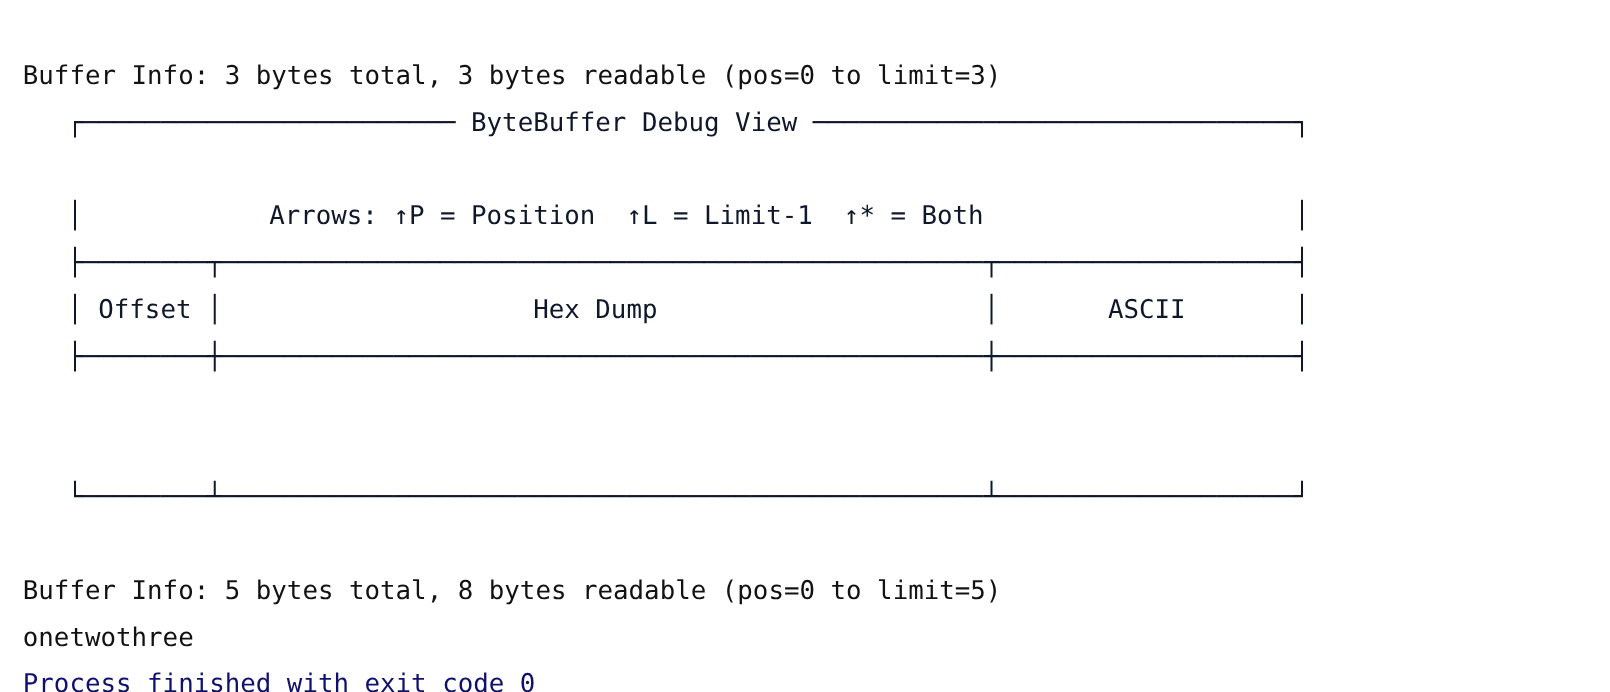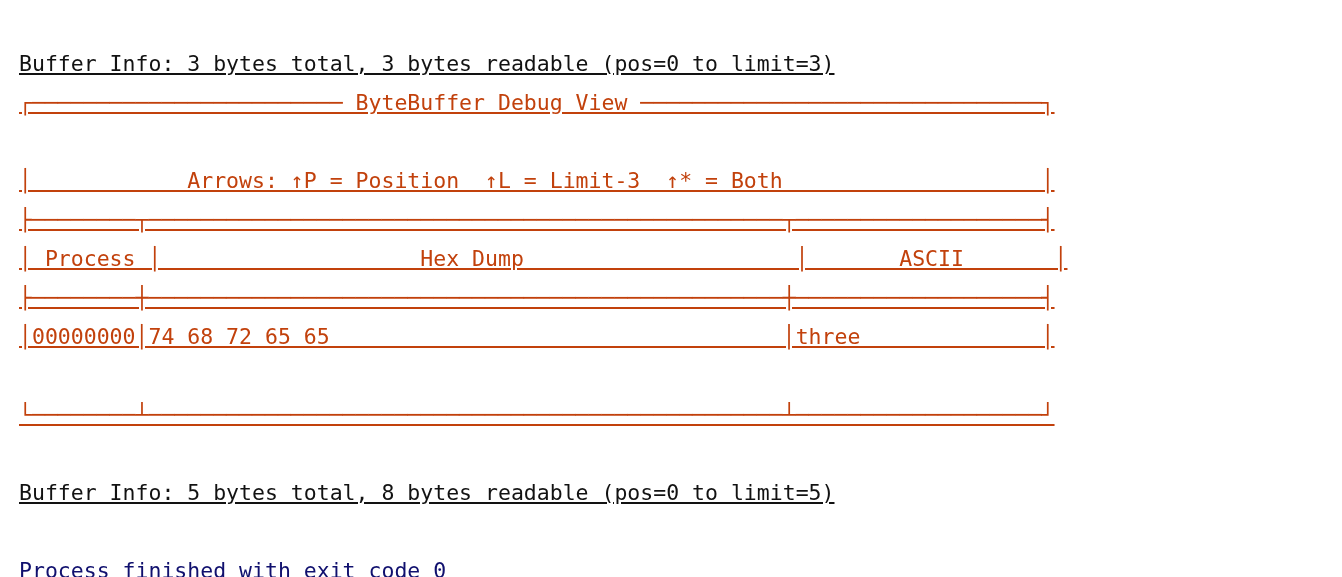--- a/index.html
+++ b/index.html
@@ -26,33 +26,32 @@
     position: absolute;
     left: 19px;
     white-space: pre;
     font-family: "DejaVu Sans Mono", "Liberation Mono", monospace;
     font-size: 21.5px;
     line-height: 39px;
     height: 39px;
     letter-spacing: 0px;
     color: #1a1a1a;
     font-weight: 400;
-    text-decoration: underline;
   }
   .lnorm { color: #121212; }
   .lblue { color: #10106e; }
-  .lbox  { color: #c2410c; }
+  .lbox  { color: #0f172a; margin-left: 37px; }
 </style>
 </head>
 <body>
 
 <div id="console">
   <div class="line lnorm" style="top:44px">Buffer Info: 3 bytes total, 3 bytes readable (pos=0 to limit=3)</div>
   <div class="line lbox" style="top:83px">┌──────────────────────── ByteBuffer Debug View ───────────────────────────────┐</div>
-  <div class="line lbox" style="top:161px">│            Arrows: ↑P = Position  ↑L = Limit-3  ↑* = Both                    │</div>
+  <div class="line lbox" style="top:161px">│            Arrows: ↑P = Position  ↑L = Limit-1  ↑* = Both                    │</div>
   <div class="line lbox" style="top:200px">├────────┬─────────────────────────────────────────────────┬───────────────────┤</div>
-  <div class="line lbox" style="top:239px">│ Process │                    Hex Dump                     │       ASCII       │</div>
+  <div class="line lbox" style="top:239px">│ Offset │                    Hex Dump                     │       ASCII       │</div>
   <div class="line lbox" style="top:278px">├────────┼─────────────────────────────────────────────────┼───────────────────┤</div>
-  <div class="line lbox" style="top:317px">│00000000│74 68 72 65 65                                   │three              │</div>
   <div class="line lbox" style="top:395px">└────────┴─────────────────────────────────────────────────┴───────────────────┘</div>
   <div class="line lnorm" style="top:473px">Buffer Info: 5 bytes total, 8 bytes readable (pos=0 to limit=5)</div>
+  <div class="line lnorm" style="top:512px">onetwothree</div>
   <div class="line lblue" style="top:551px">Process finished with exit code 0</div>
 </div>
 
 </body></html>

